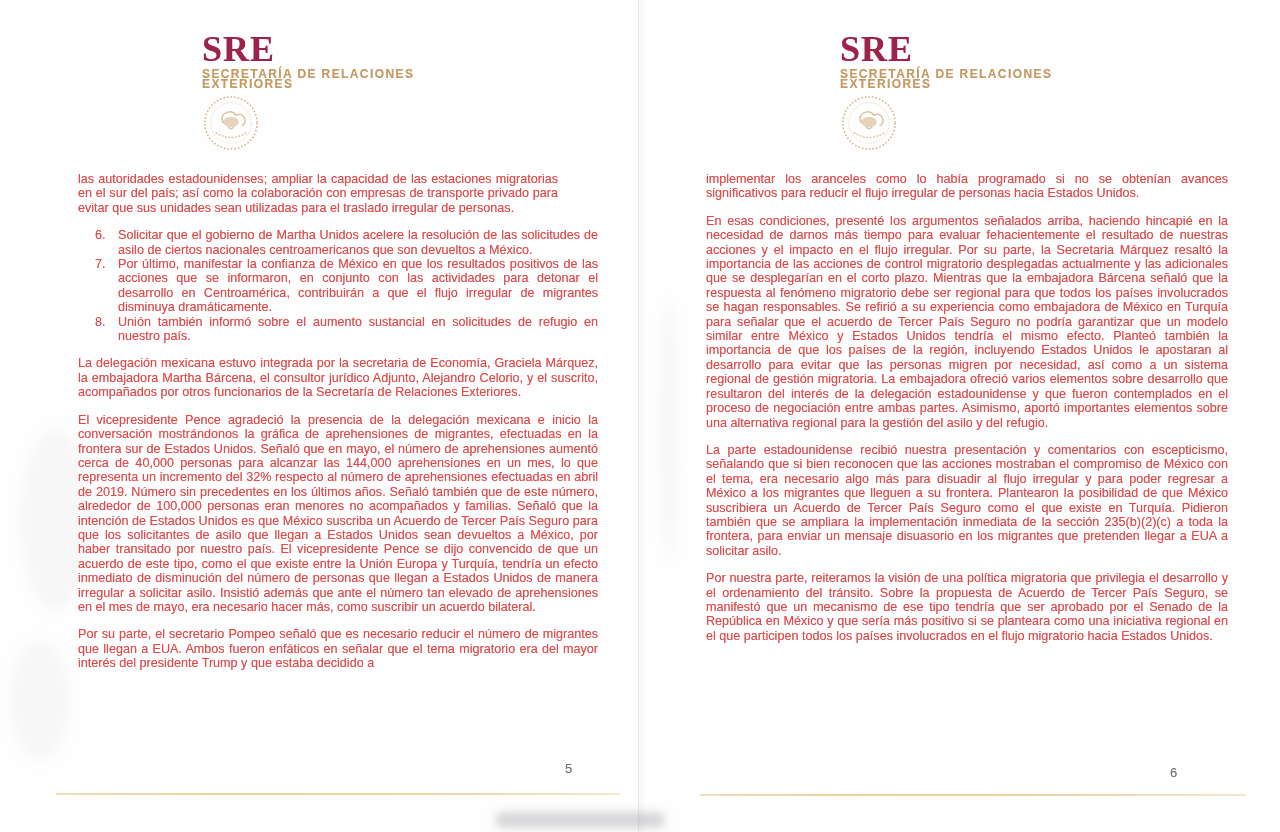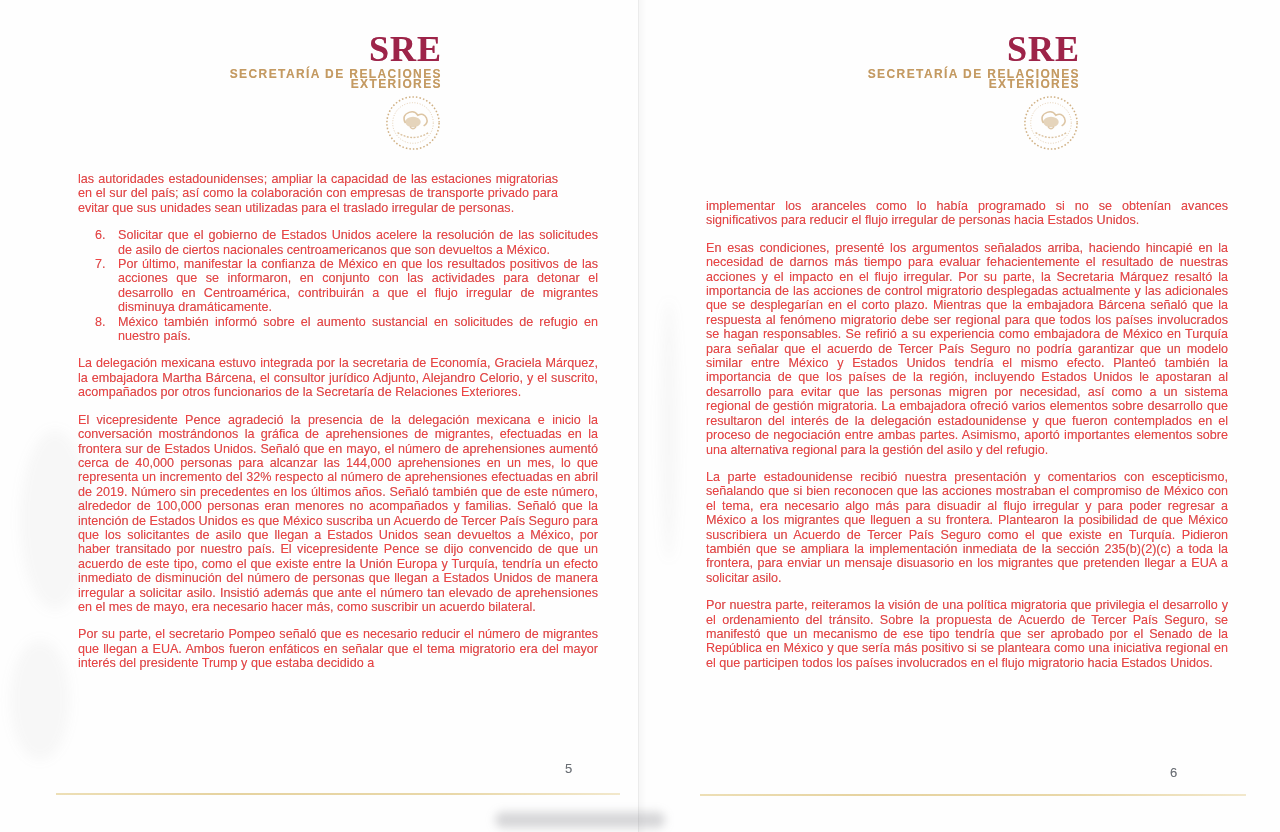--- a/index.html
+++ b/index.html
@@ -13,41 +13,41 @@
   .edge-shade{position:absolute;left:639px;top:0;width:8px;height:832px;
     background:linear-gradient(90deg,rgba(0,0,0,.03),rgba(0,0,0,0));}
   
   .smudge{position:absolute;border-radius:50%;filter:blur(6px);pointer-events:none;}
   .smudge.a{left:20px;top:430px;width:70px;height:180px;background:rgba(120,120,125,.05);}
   .smudge.b{left:10px;top:640px;width:60px;height:120px;background:rgba(120,120,125,.05);}
   .smudge.c{left:495px;top:812px;width:170px;height:16px;background:rgba(110,112,118,.28);filter:blur(5px);border-radius:8px;}
   .smudge.d{left:660px;top:300px;width:18px;height:260px;background:rgba(120,120,125,.05);}
 
   
-  .page-header{position:absolute;width:240px;text-align:right;}
+  .page-header{position:absolute;width:240px;text-align:left;}
   .hdr-left{left:202px;top:30px;}
   .hdr-right{left:840px;top:30px;}
   .sre-logo{
     font-family:"Liberation Serif","DejaVu Serif",serif;
     font-weight:700;font-size:36px;letter-spacing:1px;color:#9d2449;
     line-height:38px;text-shadow:0 0 .6px rgba(157,36,73,.55);
   }
   .sre-sub{
     margin-top:2px;color:#c49a62;font-weight:700;font-size:12px;
     letter-spacing:1.4px;line-height:9.5px;
     text-shadow:0 0 .5px rgba(196,154,98,.5);
   }
   .seal{margin-top:5px;opacity:.85;filter:blur(.4px);}
 
   
   .col{position:absolute;top:172px;font-size:12.6px;line-height:14.4px;
        color:#ef4444;text-align:justify;
        text-shadow:0 0 .5px rgba(84,88,94,.45);}
   .col-left{left:78px;width:520px;}
-  .col-right{left:706px;width:522px;margin-top:27px;}
+  .col-right{left:706px;width:522px;}
   .col p{margin:0 0 13px 0;}
   .list-cont{margin-left:40px;width:480px;}
   .list-row{display:flex;margin:0;}
   .list-row .num{flex:0 0 23px;margin-left:17px;text-align:left;}
   .list-row .itxt{flex:1;text-align:justify;}
   .gap{height:13px;}
 
   
   .page-num{position:absolute;font-size:13px;color:#6b6f75;
             text-shadow:0 0 .5px rgba(107,111,117,.4);}
@@ -97,29 +97,29 @@
       <ellipse cx="30" cy="29" rx="8" ry="5.5" fill="#c9a470" opacity=".55"></ellipse>
       <path d="M22 30 q-4 -8 4 -11 q6 -2 9 3 q6 -3 9 3 q2 5 -3 8" fill="none" stroke="#c9a470" stroke-width="1.6" opacity=".75"></path>
       <path d="M27 34 q3 4 6 0" fill="none" stroke="#c9a470" stroke-width="1.4" opacity=".7"></path>
     </svg>
   </div>
 
   <div class="col col-left">
     <p class="list-cont">las autoridades estadounidenses; ampliar la capacidad de las estaciones migratorias en el sur del país; así como la colaboración con empresas de transporte privado para evitar que sus unidades sean utilizadas para el traslado irregular de personas.</p>
     <div class="list-row">
       <span class="num">6.</span>
-      <span class="itxt">Solicitar que el gobierno de Estados Unidos acelere la resolución de las solicitudes de asilo de ciertos nacionales centroamericanos que son devueltos a México.</span>
+      <span class="itxt">Solicitar que el gobierno de Martha Unidos acelere la resolución de las solicitudes de asilo de ciertos nacionales centroamericanos que son devueltos a México.</span>
     </div>
     <div class="list-row">
       <span class="num">7.</span>
       <span class="itxt">Por último, manifestar la confianza de México en que los resultados positivos de las acciones que se informaron, en conjunto con las actividades para detonar el desarrollo en Centroamérica, contribuirán a que el flujo irregular de migrantes disminuya dramáticamente.</span>
     </div>
     <div class="list-row">
       <span class="num">8.</span>
-      <span class="itxt">México también informó sobre el aumento sustancial en solicitudes de refugio en nuestro país.</span>
+      <span class="itxt">Unión también informó sobre el aumento sustancial en solicitudes de refugio en nuestro país.</span>
     </div>
     <div class="gap"></div>
     <p>La delegación mexicana estuvo integrada por la secretaria de Economía, Graciela Márquez, la embajadora Martha Bárcena, el consultor jurídico Adjunto, Alejandro Celorio, y el suscrito, acompañados por otros funcionarios de la Secretaría de Relaciones Exteriores.</p>
     <p>El vicepresidente Pence agradeció la presencia de la delegación mexicana e inicio la conversación mostrándonos la gráfica de aprehensiones de migrantes, efectuadas en la frontera sur de Estados Unidos. Señaló que en mayo, el número de aprehensiones aumentó cerca de 40,000 personas para alcanzar las 144,000 aprehensiones en un mes, lo que representa un incremento del 32% respecto al número de aprehensiones efectuadas en abril de 2019. Número sin precedentes en los últimos años. Señaló también que de este número, alrededor de 100,000 personas eran menores no acompañados y familias. Señaló que la intención de Estados Unidos es que México suscriba un Acuerdo de Tercer País Seguro para que los solicitantes de asilo que llegan a Estados Unidos sean devueltos a México, por haber transitado por nuestro país. El vicepresidente Pence se dijo convencido de que un acuerdo de este tipo, como el que existe entre la Unión Europa y Turquía, tendría un efecto inmediato de disminución del número de personas que llegan a Estados Unidos de manera irregular a solicitar asilo. Insistió además que ante el número tan elevado de aprehensiones en el mes de mayo, era necesario hacer más, como suscribir un acuerdo bilateral.</p>
     <p>Por su parte, el secretario Pompeo señaló que es necesario reducir el número de migrantes que llegan a EUA. Ambos fueron enfáticos en señalar que el tema migratorio era del mayor interés del presidente Trump y que estaba decidido a</p>
   </div>
 
   <div class="col col-right">
     <p>implementar los aranceles como lo había programado si no se obtenían avances significativos para reducir el flujo irregular de personas hacia Estados Unidos.</p>
     <p>En esas condiciones, presenté los argumentos señalados arriba, haciendo hincapié en la necesidad de darnos más tiempo para evaluar fehacientemente el resultado de nuestras acciones y el impacto en el flujo irregular. Por su parte, la Secretaria Márquez resaltó la importancia de las acciones de control migratorio desplegadas actualmente y las adicionales que se desplegarían en el corto plazo. Mientras que la embajadora Bárcena señaló que la respuesta al fenómeno migratorio debe ser regional para que todos los países involucrados se hagan responsables. Se refirió a su experiencia como embajadora de México en Turquía para señalar que el acuerdo de Tercer País Seguro no podría garantizar que un modelo similar entre México y Estados Unidos tendría el mismo efecto. Planteó también la importancia de que los países de la región, incluyendo Estados Unidos le apostaran al desarrollo para evitar que las personas migren por necesidad, así como a un sistema regional de gestión migratoria. La embajadora ofreció varios elementos sobre desarrollo que resultaron del interés de la delegación estadounidense y que fueron contemplados en el proceso de negociación entre ambas partes. Asimismo, aportó importantes elementos sobre una alternativa regional para la gestión del asilo y del refugio.</p>

